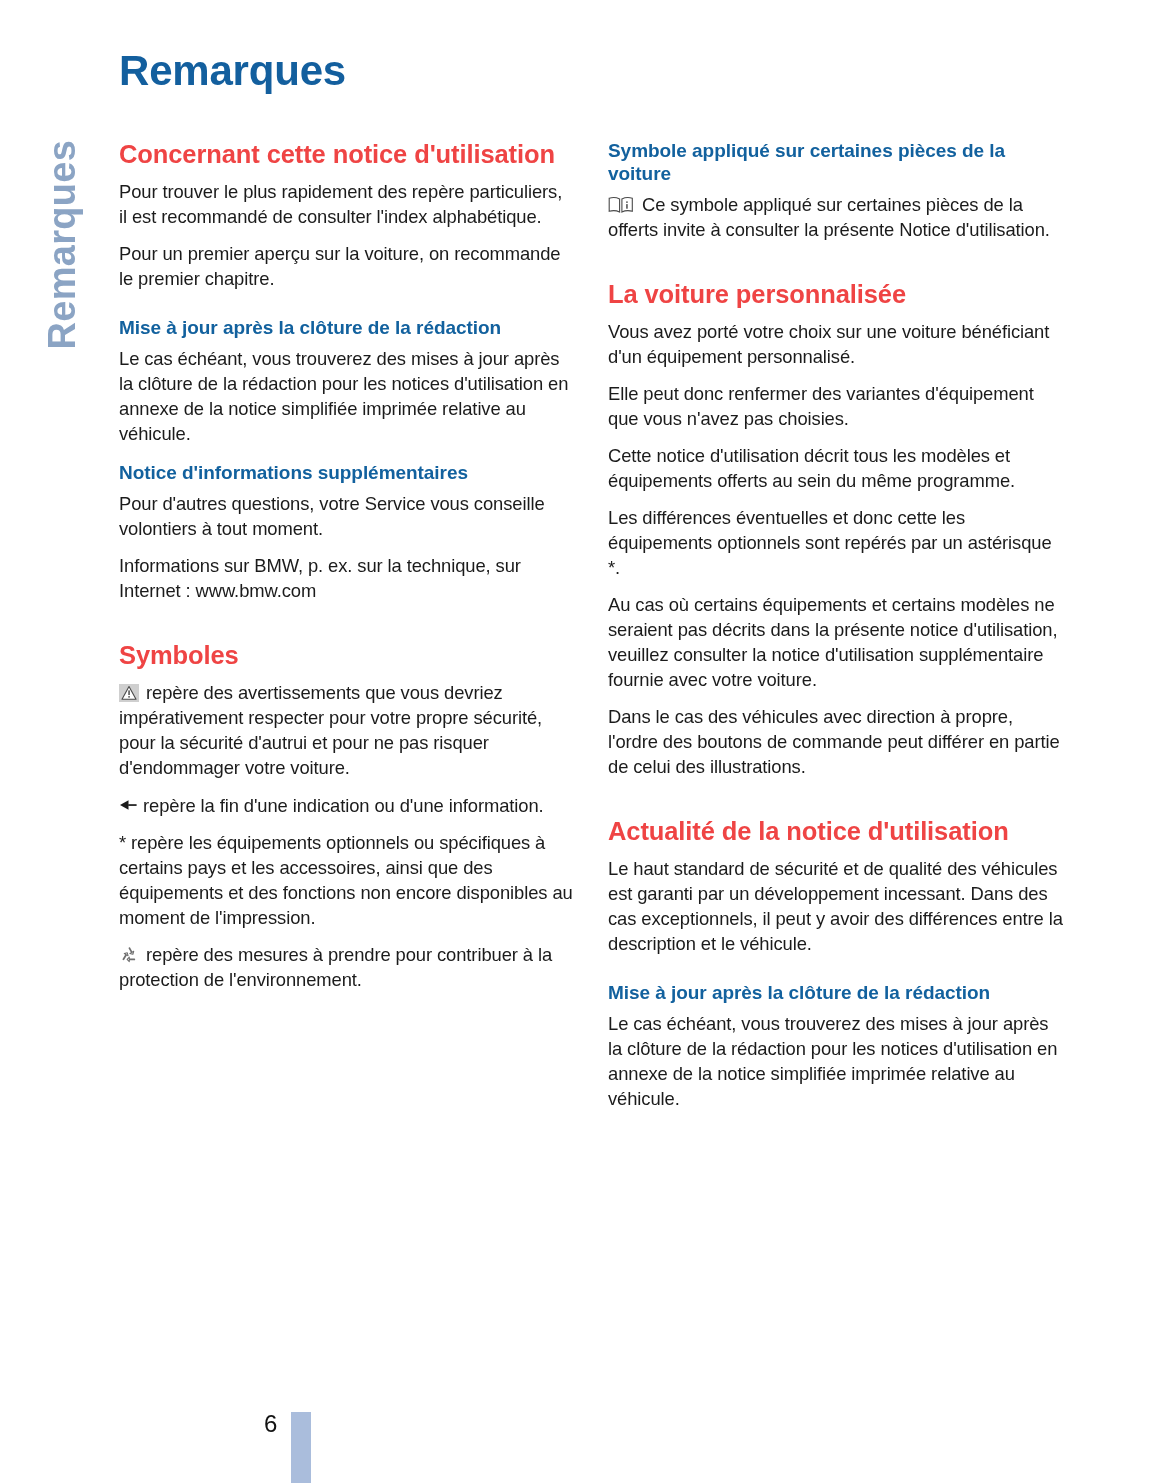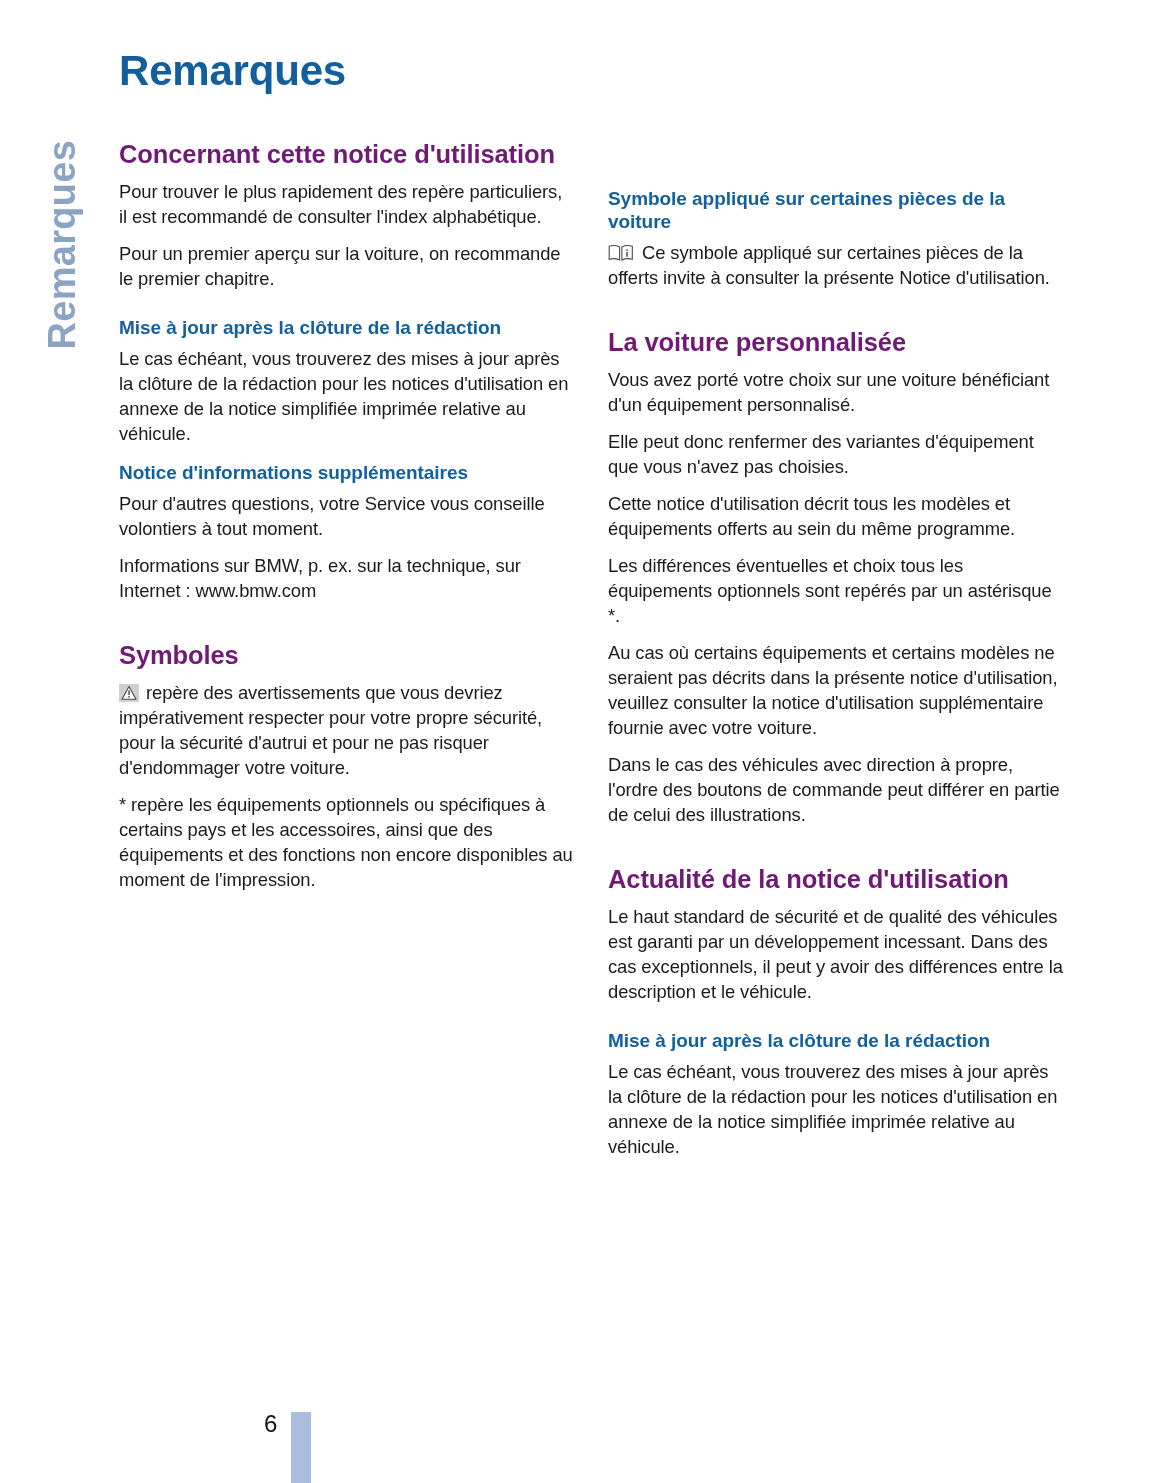--- a/index.html
+++ b/index.html
@@ -59,29 +59,29 @@
     left: 119px;
     top: 140px;
     width: 946px;
     display: flex;
     gap: 0px;
   }
   .col {
     width: 455px;
   }
   .col.left  { margin-right: 34px; }
-  .col.right { width: 457px; margin-top: 48px; }
+  .col.right { width: 457px; }
 
   
   h2.sec {
     margin: 0 0 10px 0;
     font-size: 25.5px;
     line-height: 1.14;
     font-weight: bold;
-    color: #701a75;
+    color: #ef4444;
     letter-spacing: -0.1px;
   }
   h3.sub {
     margin: 0 0 6px 0;
     font-size: 19px;
     line-height: 1.2;
     font-weight: bold;
     color: #12619e;
     letter-spacing: -0.05px;
   }
@@ -196,26 +196,45 @@
         <p class="body">
           <span class="icon-warn">
             <svg width="16" height="16" viewBox="0 0 16 16">
               <path d="M8 1.6 L15 14.2 L1 14.2 Z" fill="#ffffff" stroke="#4a4a4a" stroke-width="1.1" stroke-linejoin="round"></path>
               <rect x="7.3" y="5.4" width="1.5" height="4.6" fill="#4a4a4a"></rect>
               <rect x="7.3" y="11.1" width="1.5" height="1.5" fill="#4a4a4a"></rect>
             </svg>
           </span><span>repère des avertissements que vous devriez impérativement respecter pour votre propre sécurité, pour la sécurité d'autrui et pour ne pas risquer d'endommager votre voiture.</span>
         </p>
 
+        <p class="body">
+          <span class="icon-arrow">
+            <svg width="19" height="12" viewBox="0 0 19 12">
+              <path d="M1 6 L9.5 1.2 L9.5 10.8 Z" fill="#1b1b1b"></path>
+              <rect x="9.2" y="5.2" width="8.4" height="1.7" fill="#1b1b1b"></rect>
+            </svg>
+          </span><span>repère la fin d'une indication ou d'une information.</span>
+        </p>
 
         <p class="body">
           <span>*</span><span>&nbsp;</span><span>repère les équipements optionnels ou spécifiques à certains pays et les accessoires, ainsi que des équipements et des fonctions non encore disponibles au moment de l'impression.</span>
         </p>
 
 
+        <p class="body">
+          <span class="icon-recycle">
+            <svg width="20" height="19" viewBox="0 0 20 19">
+              <g fill="none" stroke="#6f6f6f" stroke-width="1.05" stroke-linejoin="round">
+                <path d="M10 2.1 L12.5 6.6 L10.9 7.5 L13.9 8.3 L14.7 5.3 L13.1 6.2 L10.6 1.7 Z"></path>
+                <path d="M4.6 13.6 L7.5 8.9 L9.1 9.8 L8.3 6.8 L5.3 7.6 L6.9 8.5 L4 13.2 Z"></path>
+                <path d="M15.6 13.7 L10.3 13.7 L10.3 15.6 L8.1 13.3 L10.3 11.1 L10.3 12.9 L15.6 12.9 Z"></path>
+              </g>
+            </svg>
+          </span><span>repère des mesures à prendre pour contribuer à la protection de l'environnement.</span>
+        </p>
       </div>
 
     </div>
 
     <div class="col right">
 
       <div class="sec-block">
         <h3 class="sub">Symbole appliqué sur certaines pièces de la voiture</h3>
         <p class="body">
           <span class="icon-book">
@@ -231,21 +250,21 @@
         </p>
       </div>
 
       <div class="spacer-lg"></div>
 
       <div class="sec-block">
         <h2 class="sec">La voiture personnalisée</h2>
         <p class="body">Vous avez porté votre choix sur une voiture bénéficiant d'un équipement personnalisé.</p>
         <p class="body">Elle peut donc renfermer des variantes d'équipement que vous n'avez pas choisies.</p>
         <p class="body">Cette notice d'utilisation décrit tous les modèles et équipements offerts au sein du même programme.</p>
-        <p class="body">Les différences éventuelles et choix tous les équipements optionnels sont repérés par un astérisque *.</p>
+        <p class="body">Les différences éventuelles et donc cette les équipements optionnels sont repérés par un astérisque *.</p>
         <p class="body">Au cas où certains équipements et certains modèles ne seraient pas décrits dans la présente notice d'utilisation, veuillez consulter la notice d'utilisation supplémentaire fournie avec votre voiture.</p>
         <p class="body">Dans le cas des véhicules avec direction à propre, l'ordre des boutons de commande peut différer en partie de celui des illustrations.</p>
       </div>
 
       <div class="spacer-lg"></div>
 
       <div class="sec-block">
         <h2 class="sec">Actualité de la notice d'utilisation</h2>
         <p class="body">Le haut standard de sécurité et de qualité des véhicules est garanti par un développement incessant. Dans des cas exceptionnels, il peut y avoir des différences entre la description et le véhicule.</p>
       </div>

